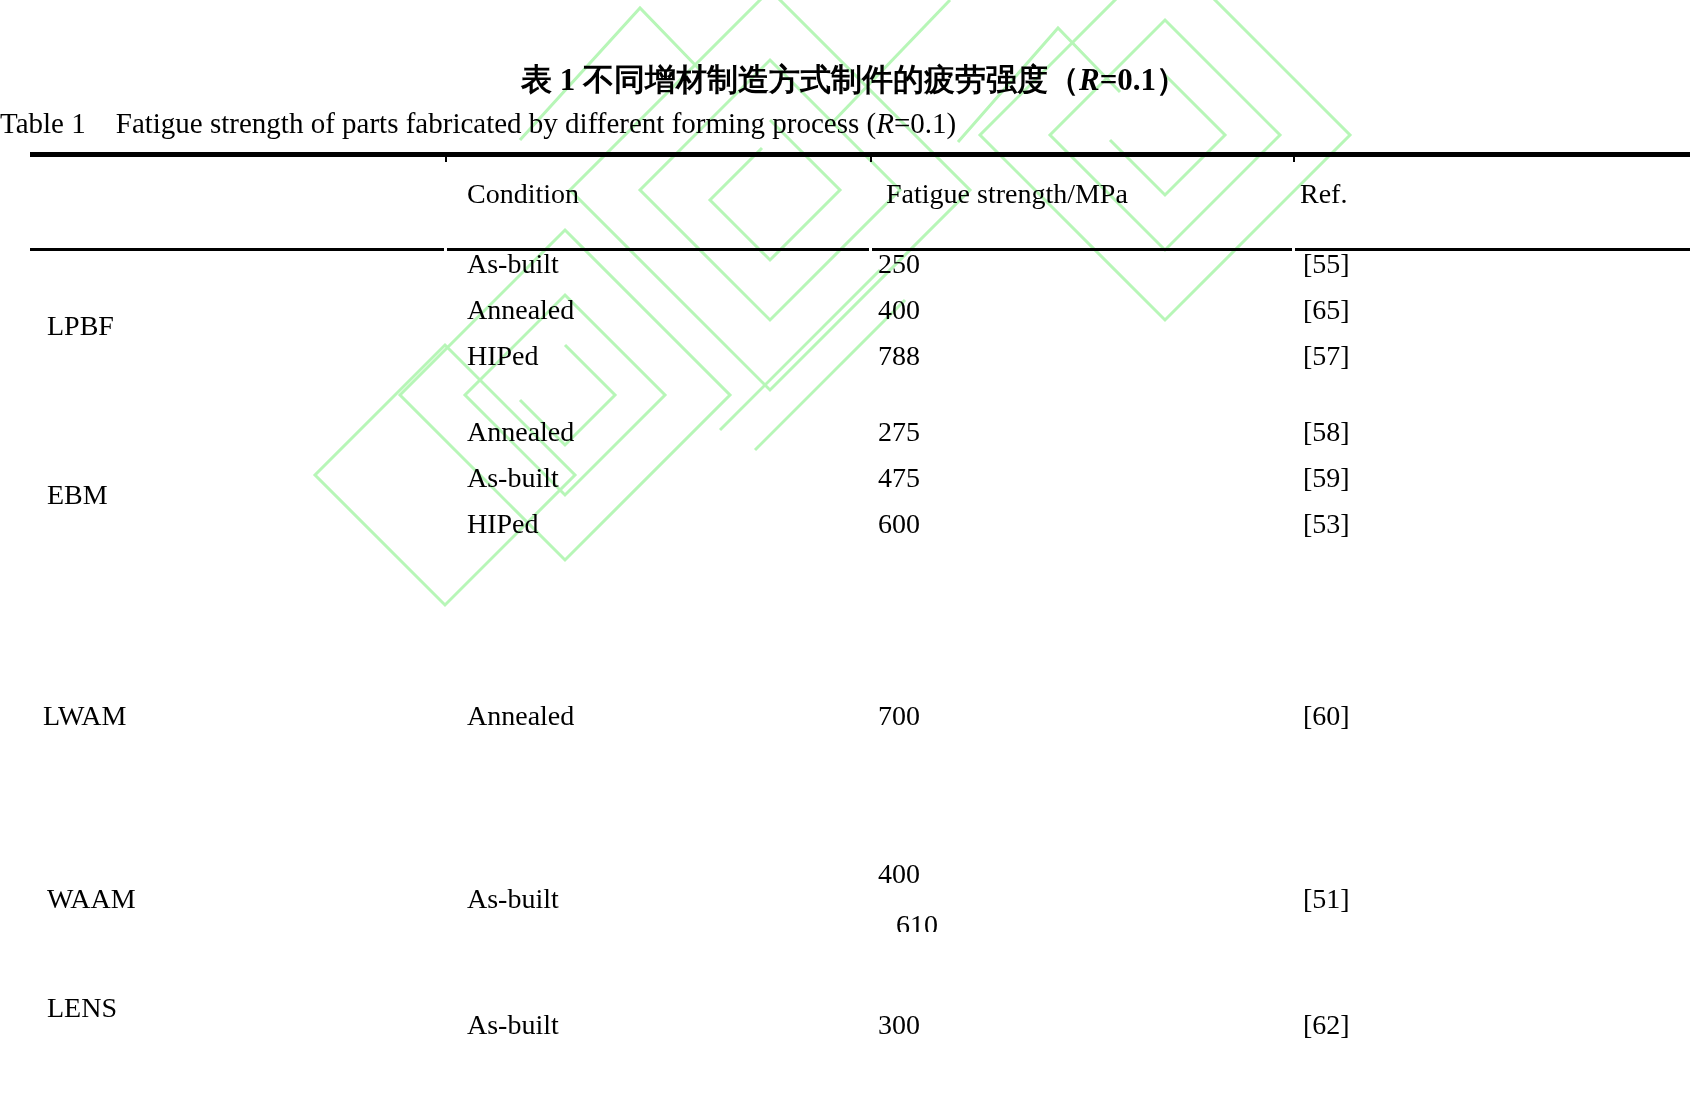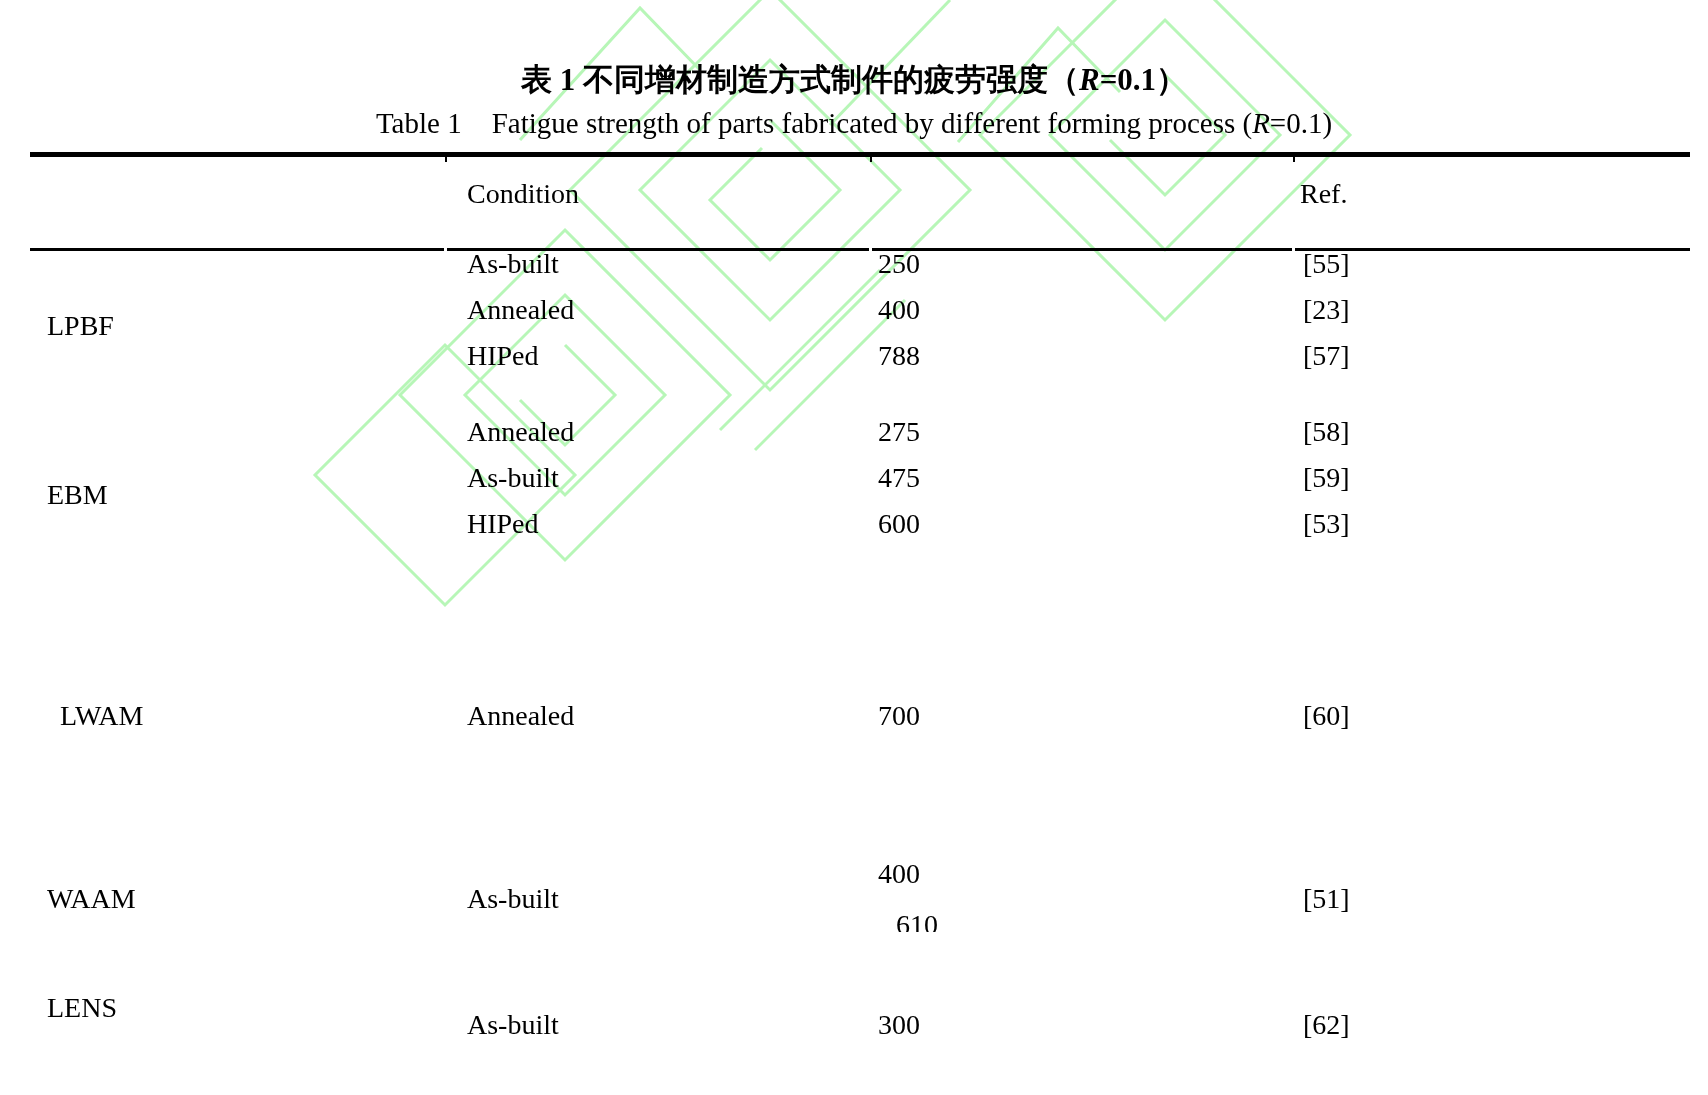--- a/index.html
+++ b/index.html
@@ -15,21 +15,21 @@
     position:absolute; left:0; top:0; z-index:0;
   }
   .layer { position:absolute; left:0; top:0; width:1708px; height:1095px; z-index:1;margin-top:48px; }
   .zh-title {
     position:absolute; left:0; top:11px; width:1708px;
     text-align:center; font-size:31px; font-weight:700;
     white-space:nowrap;
   }
   .en-title {
     position:absolute; left:0; top:59px; width:1708px;
-    text-align:center; font-size:29px; white-space:nowrap;
+    font-size:29px; white-space:nowrap;
   }
   .en-title .tlabel { margin-right:30px; }
   .cell {
     position:absolute; font-size:28px; line-height:40px;
     white-space:nowrap;
   }
   .clip {
     position:absolute; overflow:hidden; height:27px;
   }
   .clip .cell { position:static; display:block; }
@@ -71,34 +71,35 @@
   <div class="zh-title"><span>表 1  不同增材制造方式制件的疲劳强度（</span><i>R</i><span>=0.1）</span></div>
 
   <div class="en-title"><span class="tlabel">Table 1</span><span>Fatigue strength of parts fabricated by different forming process (</span><i>R</i><span>=0.1)</span></div>
 
   <div class="hline" style="left:30px; top:104px; width:1660px; height:5px;"></div>
   <div class="tick" style="left:445px; top:109px;"></div>
   <div class="tick" style="left:870px; top:109px;"></div>
   <div class="tick" style="left:1293px; top:109px;"></div>
 
   <div class="cell" style="left:467px; top:126px;">Condition</div>
+  <div class="cell" style="left:886px; top:126px;">Fatigue strength/MPa</div>
   <div class="cell" style="left:1300px; top:126px;">Ref.</div>
 
   <div class="hline" style="left:30px;   top:200px; width:414px; height:3px;"></div>
   <div class="hline" style="left:447px;  top:200px; width:422px; height:3px;"></div>
   <div class="hline" style="left:872px;  top:200px; width:420px; height:3px;"></div>
   <div class="hline" style="left:1295px; top:200px; width:395px; height:3px;"></div>
 
   <div class="cell" style="left:467px; top:196px;">As-built</div>
   <div class="cell" style="left:878px; top:196px;">250</div>
   <div class="cell" style="left:1303px; top:196px;">[55]</div>
 
   <div class="cell" style="left:467px; top:242px;">Annealed</div>
   <div class="cell" style="left:878px; top:242px;">400</div>
-  <div class="cell" style="left:1303px; top:242px;">[23]</div>
+  <div class="cell" style="left:1303px; top:242px;">[65]</div>
 
   <div class="cell" style="left:47px; top:258px;">LPBF</div>
 
   <div class="cell" style="left:467px; top:288px;">HIPed</div>
   <div class="cell" style="left:878px; top:288px;">788</div>
   <div class="cell" style="left:1303px; top:288px;">[57]</div>
 
   <div class="cell" style="left:467px; top:364px;">Annealed</div>
   <div class="cell" style="left:878px; top:364px;">275</div>
   <div class="cell" style="left:1303px; top:364px;">[58]</div>
@@ -106,21 +107,21 @@
   <div class="cell" style="left:467px; top:410px;">As-built</div>
   <div class="cell" style="left:878px; top:410px;">475</div>
   <div class="cell" style="left:1303px; top:410px;">[59]</div>
 
   <div class="cell" style="left:47px; top:427px;">EBM</div>
 
   <div class="cell" style="left:467px; top:456px;">HIPed</div>
   <div class="cell" style="left:878px; top:456px;">600</div>
   <div class="cell" style="left:1303px; top:456px;">[53]</div>
 
-  <div class="cell" style="left:60px; top:648px;">LWAM</div>
+  <div class="cell" style="left:43px; top:648px;">LWAM</div>
   <div class="cell" style="left:467px; top:648px;">Annealed</div>
   <div class="cell" style="left:878px; top:648px;">700</div>
   <div class="cell" style="left:1303px; top:648px;">[60]</div>
 
   <div class="cell" style="left:878px; top:806px;">400</div>
   <div class="cell" style="left:47px; top:831px;">WAAM</div>
   <div class="cell" style="left:467px; top:831px;">As-built</div>
   <div class="cell" style="left:1303px; top:831px;">[51]</div>
   <div class="clip" style="left:896px; top:857px; width:120px;">
     <div class="cell">610</div>

